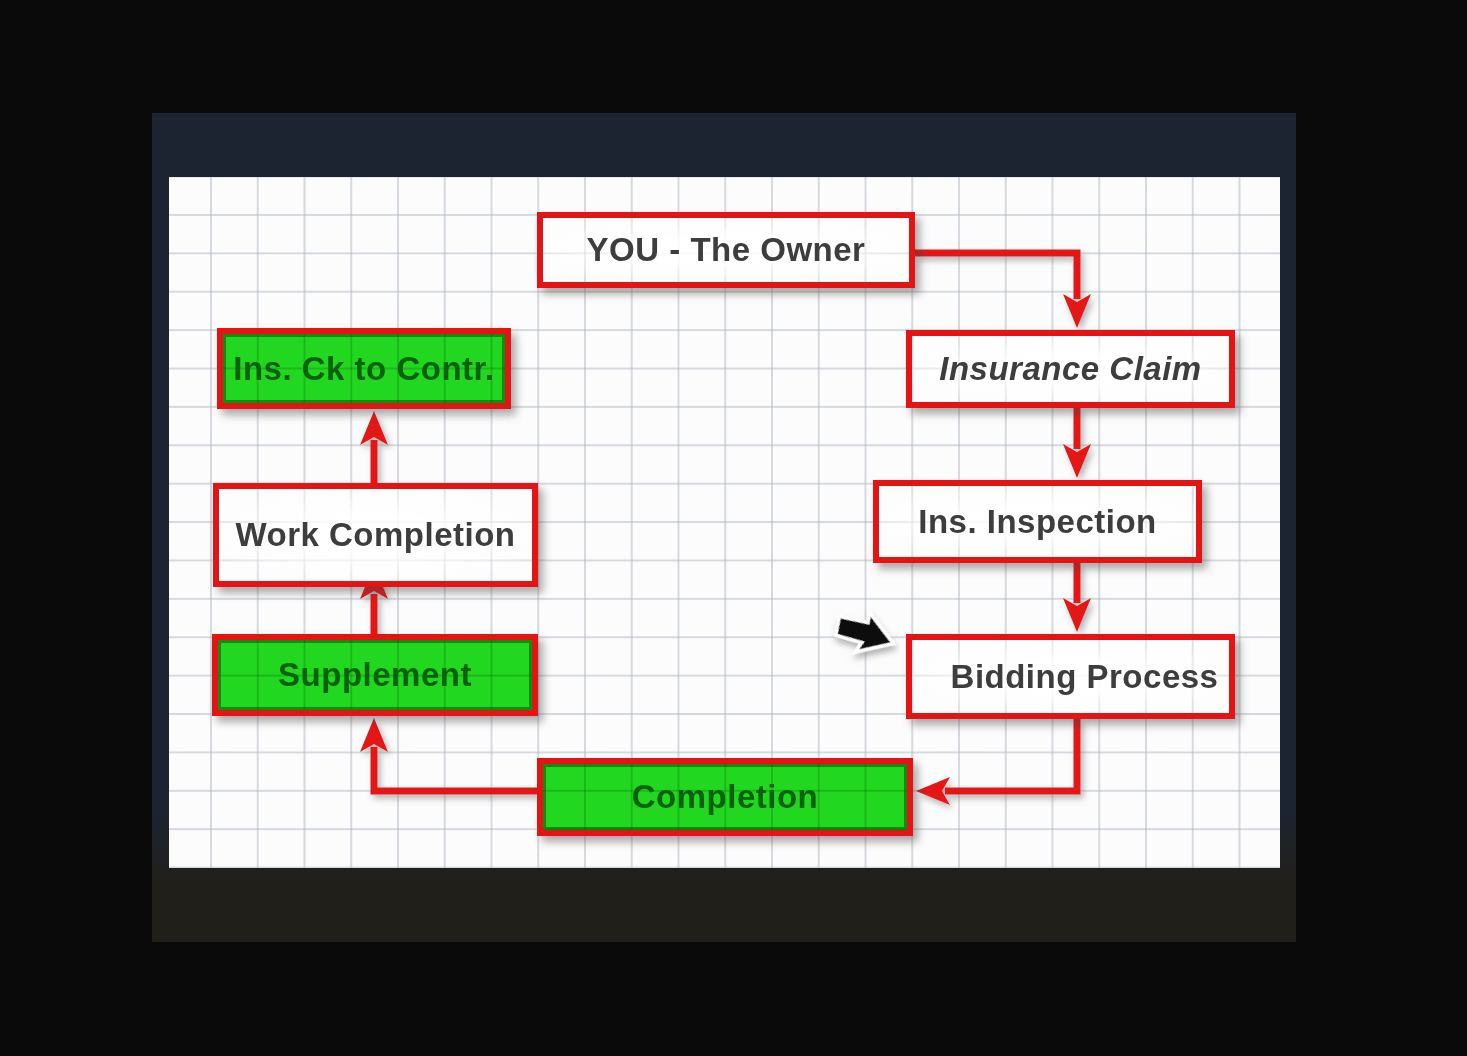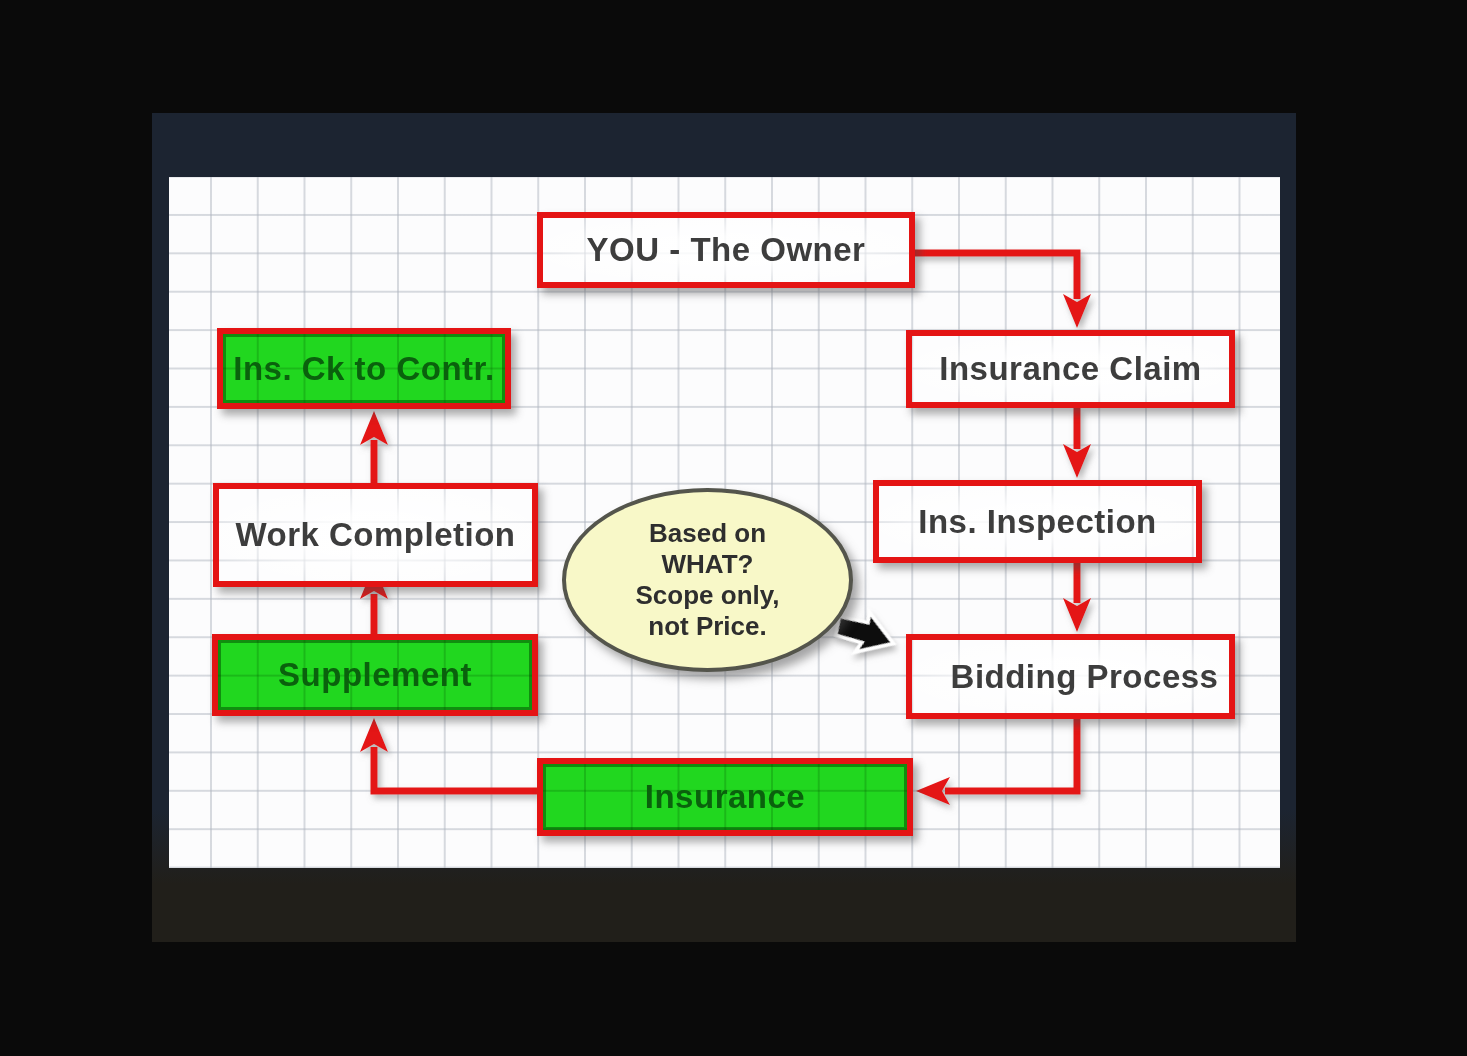--- a/index.html
+++ b/index.html
@@ -47,21 +47,21 @@
     background-color:var(--green-fill,#21d71f);
     background-image:
       linear-gradient(to right, rgba(0,80,0,0.22) 2px, transparent 2px),
       linear-gradient(to bottom, rgba(0,80,0,0.22) 2px, transparent 2px);
     background-size:46.75px 38.4px, 46.75px 38.4px;
     background-position:23px 22px, 23px 22px;
     background-attachment:fixed,fixed;
     box-shadow:inset 0 0 0 3px rgba(0,70,0,0.5), 5px 6px 8px rgba(70,70,70,0.45);
   }
   #node-owner          {left:368px;top:35px; width:378px;height:76px;}
-  #node-ins-claim      {left:737px;top:153px;width:329px;height:78px;}
+  #node-ins-claim      {left:737px;top:153px;width:329px;height:78px;font-style:italic;}
   #node-ins-inspection {left:704px;top:303px;width:329px;height:83px;}
   #node-bidding        {left:737px;top:457px;width:329px;height:85px;padding-left:28px;}
   #node-contractor     {left:368px;top:581px;width:376px;height:78px;}
   #node-supplement     {left:43px; top:457px;width:326px;height:82px;}
   #node-work-completion{left:44px; top:306px;width:325px;height:104px;}
   #node-ins-ck         {left:48px; top:151px;width:294px;height:81px;}
 
   
   .callout{
     position:absolute;left:393px;top:311px;width:291px;height:184px;
@@ -129,34 +129,28 @@
       <div class="node white" id="node-ins-claim">
         <span>Insurance Claim</span>
       </div>
       <div class="node white" id="node-ins-inspection">
         <span>Ins. Inspection</span>
       </div>
       <div class="node white" id="node-bidding">
         <span>Bidding Process</span>
       </div>
       <div class="node green" id="node-contractor">
-        <span>Insurance</span>
+        <span>Completion</span>
       </div>
       <div class="node green" id="node-supplement">
         <span>Supplement</span>
       </div>
       <div class="node white" id="node-work-completion">
         <span>Work Completion</span>
       </div>
       <div class="node green" id="node-ins-ck">
         <span>Ins. Ck to Contr.</span>
       </div>
 
-      <div class="callout">
-        <span class="line">Based on</span>
-        <span class="line">WHAT?</span>
-        <span class="line">Scope only,</span>
-        <span class="line">not Price.</span>
-      </div>
 
     </div>
   </div>
 </div>
 
 </body></html>

